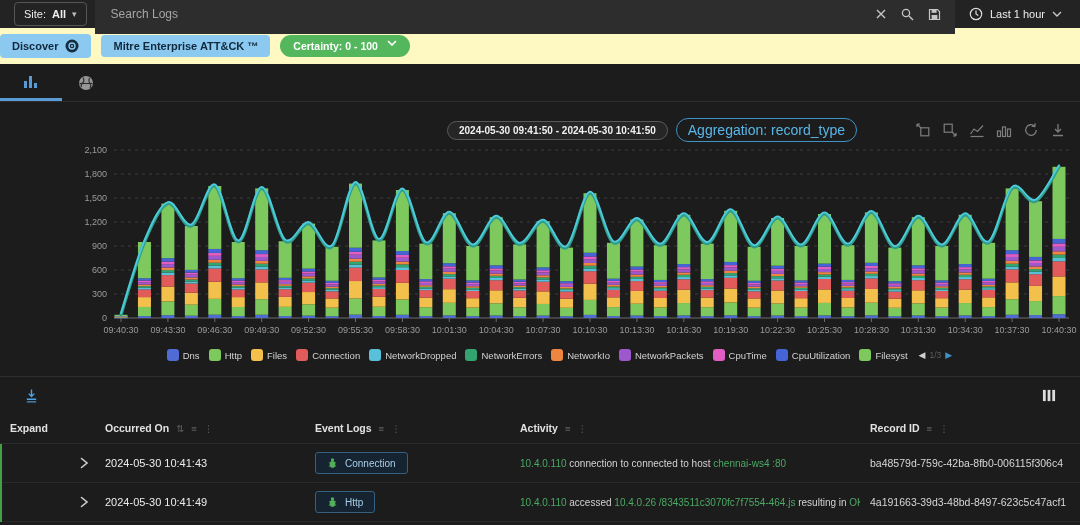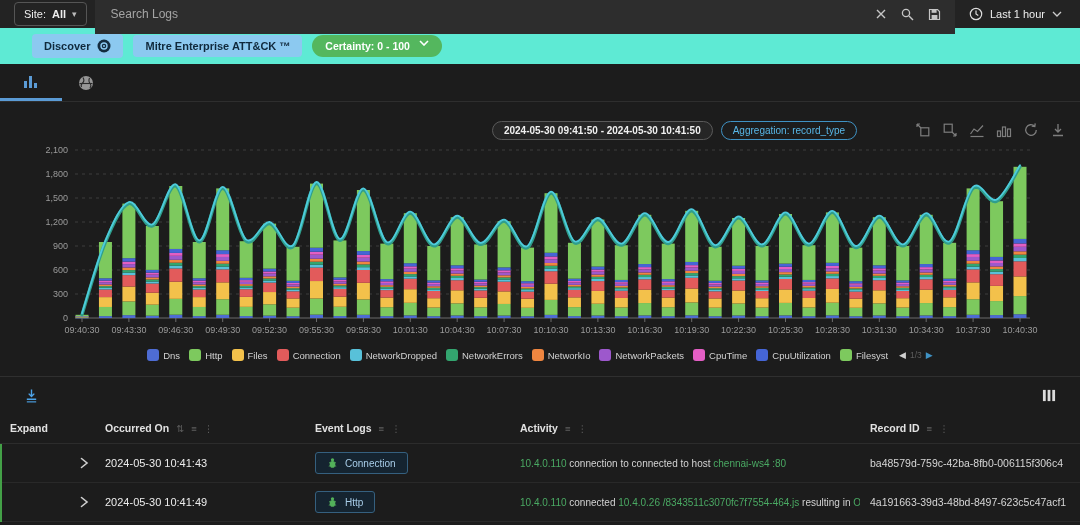--- a/index.html
+++ b/index.html
@@ -13,35 +13,35 @@
   .site-dd{margin:0 8px 0 14px;border:1px solid #555;border-radius:4px;padding:5px 9px;
     font-size:11px;color:#eee;display:flex;gap:6px;align-items:center;cursor:pointer;white-space:nowrap;}
   .site-dd .caret{color:#bbb;font-size:9px;}
   .search-region{flex:1;height:40px;background:#2d2d2d;display:flex;align-items:center;padding:0 14px;box-sizing:border-box;}
   .search-region input{flex:1;background:transparent;border:none;outline:none;color:#ddd;font-size:12px;font-family:inherit;}
   .search-region input::placeholder{color:#a5a5a5;}
   .sr-icons{display:flex;gap:14px;align-items:center;margin-left:10px;}
   .sr-icons svg{cursor:pointer;}
   .time-sel{display:flex;align-items:center;gap:7px;padding:0 18px 0 14px;font-size:11px;color:#eee;cursor:pointer;white-space:nowrap;}
   
-  .filters{height:36px;display:flex;align-items:center;gap:10px;padding-left:32px;background:#5eead4;}
+  .filters{height:36px;display:flex;align-items:center;gap:10px;padding-left:0;background:#fef9c3;}
   .btn-blue{background:#8cc9f0;color:#10293c;font-size:11px;font-weight:bold;border-radius:4px;
     padding:5px 12px;display:inline-flex;align-items:center;gap:7px;cursor:pointer;white-space:nowrap;}
   .pill-green{background:#54b75e;color:#fff;font-size:10.5px;font-weight:bold;border-radius:13px;
     padding:5px 13px;display:inline-flex;align-items:flex-start;gap:9px;cursor:pointer;white-space:nowrap;}
   
   .tabs{height:37px;display:flex;align-items:center;border-bottom:1px solid #2e2e2e;background:#1c1c1c;}
   .tab{height:100%;display:flex;align-items:center;justify-content:center;cursor:pointer;box-sizing:border-box;}
   .tab.active{width:62px;border-bottom:3px solid #5b9bd5;}
   .tab.inactive{width:48px;}
   
-  .chart-block{position:relative;}
+  .chart-block{position:relative;margin-left:39px;}
   .badges-row{display:flex;justify-content:flex-end;align-items:center;padding-right:14px;margin-top:16px;height:24px;}
   .date-pill{border:1px solid #5a5a5a;border-radius:12px;padding:3px 11px;font-size:10px;font-weight:bold;color:#f0f0f0;background:#262626;white-space:nowrap;}
-  .agg-pill{border:1px solid #3f92c4;border-radius:12px;padding:3px 11px;font-size:10px;color:#58b7e8;margin-left:8px;white-space:nowrap;cursor:pointer;}
+  .agg-pill{border:1px solid #3f92c4;border-radius:12px;padding:3px 11px;font-size:14px;color:#58b7e8;margin-left:8px;white-space:nowrap;cursor:pointer;}
   .chart-tools{display:flex;gap:11px;margin-left:58px;align-items:center;}
   .chart-tools svg{cursor:pointer;}
   #plot{display:block;}
   #plot text{font-family:"Liberation Sans", sans-serif;}
   .legend-row{display:flex;justify-content:center;align-items:center;gap:9px;margin-top:4px;height:18px;}
   .leg-item{display:flex;align-items:center;gap:4px;cursor:pointer;}
   .leg-swatch{width:12px;height:12px;border-radius:3px;display:inline-block;}
   .leg-label{font-size:9.5px;color:#d2d2d2;}
   .leg-pag{display:flex;align-items:center;gap:4px;margin-left:2px;}
   .leg-arrow-l{color:#cfcfcf;font-size:9px;cursor:pointer;}
@@ -815,17 +815,17 @@
         </div>
         <div class="cell date-cell">2024-05-30 10:41:49</div>
         <div class="cell"><span class="evt-badge">
             <svg width="11" height="12" viewBox="0 0 12 13">
               <ellipse cx="6" cy="8" rx="3" ry="3.8" fill="#53b05a"></ellipse>
               <circle cx="6" cy="3" r="1.8" fill="#53b05a"></circle>
               <path d="M2.2 6 L4 7 M2 10 L4 9.3 M9.8 6 L8 7 M10 10 L8 9.3" stroke="#53b05a" stroke-width="1"></path>
             </svg>
             <span>Http</span>
           </span></div>
-        <div class="cell act-cell"><span class="g">10.4.0.110</span><span class="w"> connected </span><span class="g">10.4.0.26 /8343511c3070fc7f7554-464.js</span><span class="w"> resulting in </span><span class="g">OK</span></div>
+        <div class="cell act-cell"><span class="g">10.4.0.110</span><span class="w"> accessed </span><span class="g">10.4.0.26 /8343511c3070fc7f7554-464.js</span><span class="w"> resulting in </span><span class="g">OK</span></div>
         <div class="cell rid-cell">4a191663-39d3-48bd-8497-623c5c47acf1</div>
       </div>
     </div>
 </div>
 
 </body></html>

